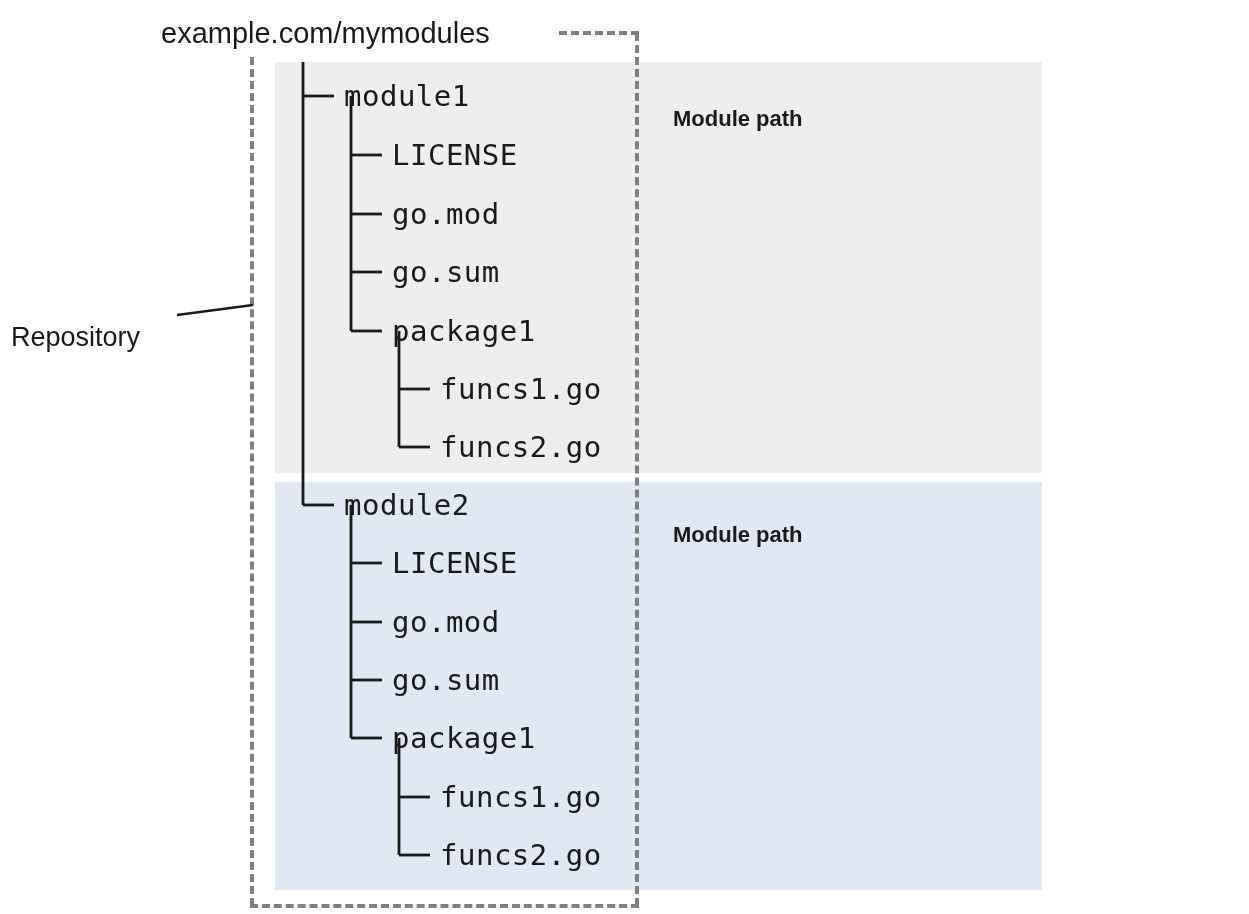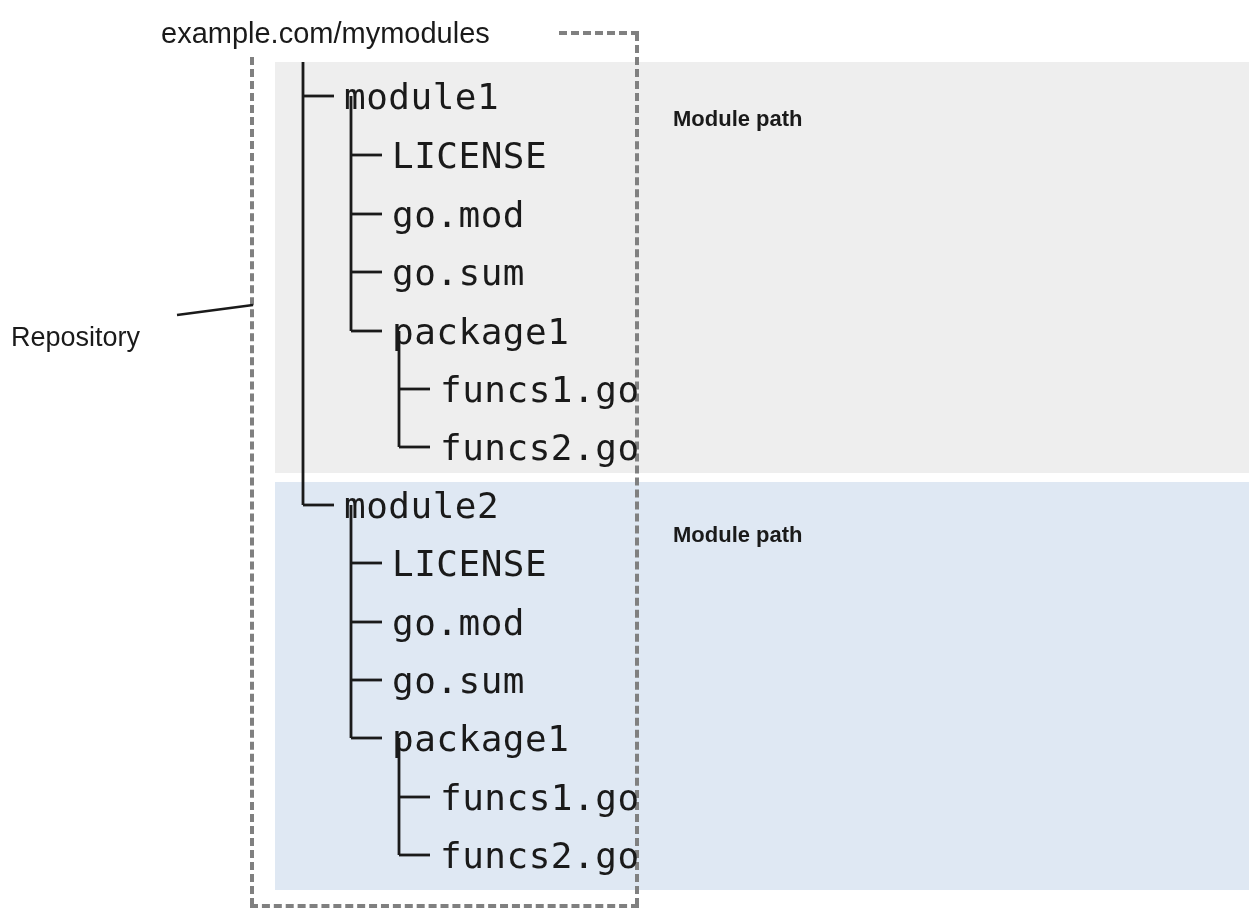--- a/index.html
+++ b/index.html
@@ -6,21 +6,21 @@
     margin: 0;
     padding: 0;
     background: #ffffff;
   }
   body {
     font-family: "Liberation Sans", sans-serif;
     -webkit-font-smoothing: antialiased;
   }
   #diagram {
     position: relative;
-    width: 1249px;
+    width: 1042px;
     height: 914px;
     background: #ffffff;
     overflow: hidden;
     text-decoration: underline;
   }
 
   
   .band {
     position: absolute;
     left: 275px;
@@ -102,21 +102,21 @@
 
   
   .tree {
     position: absolute;
     left: 288px;
     top: 62px;
     font-family: "DejaVu Sans Mono", "Liberation Mono", monospace;
   }
   .tree-label {
     position: absolute;
-    font-size: 36px;
+    font-size: 29px;
     color: #1a1a1a;
     line-height: 59px;
     letter-spacing: 0.5px;
   }
   
   .tree-lines {
     position: absolute;
     left: 0;
     top: 0;
     pointer-events: none;

